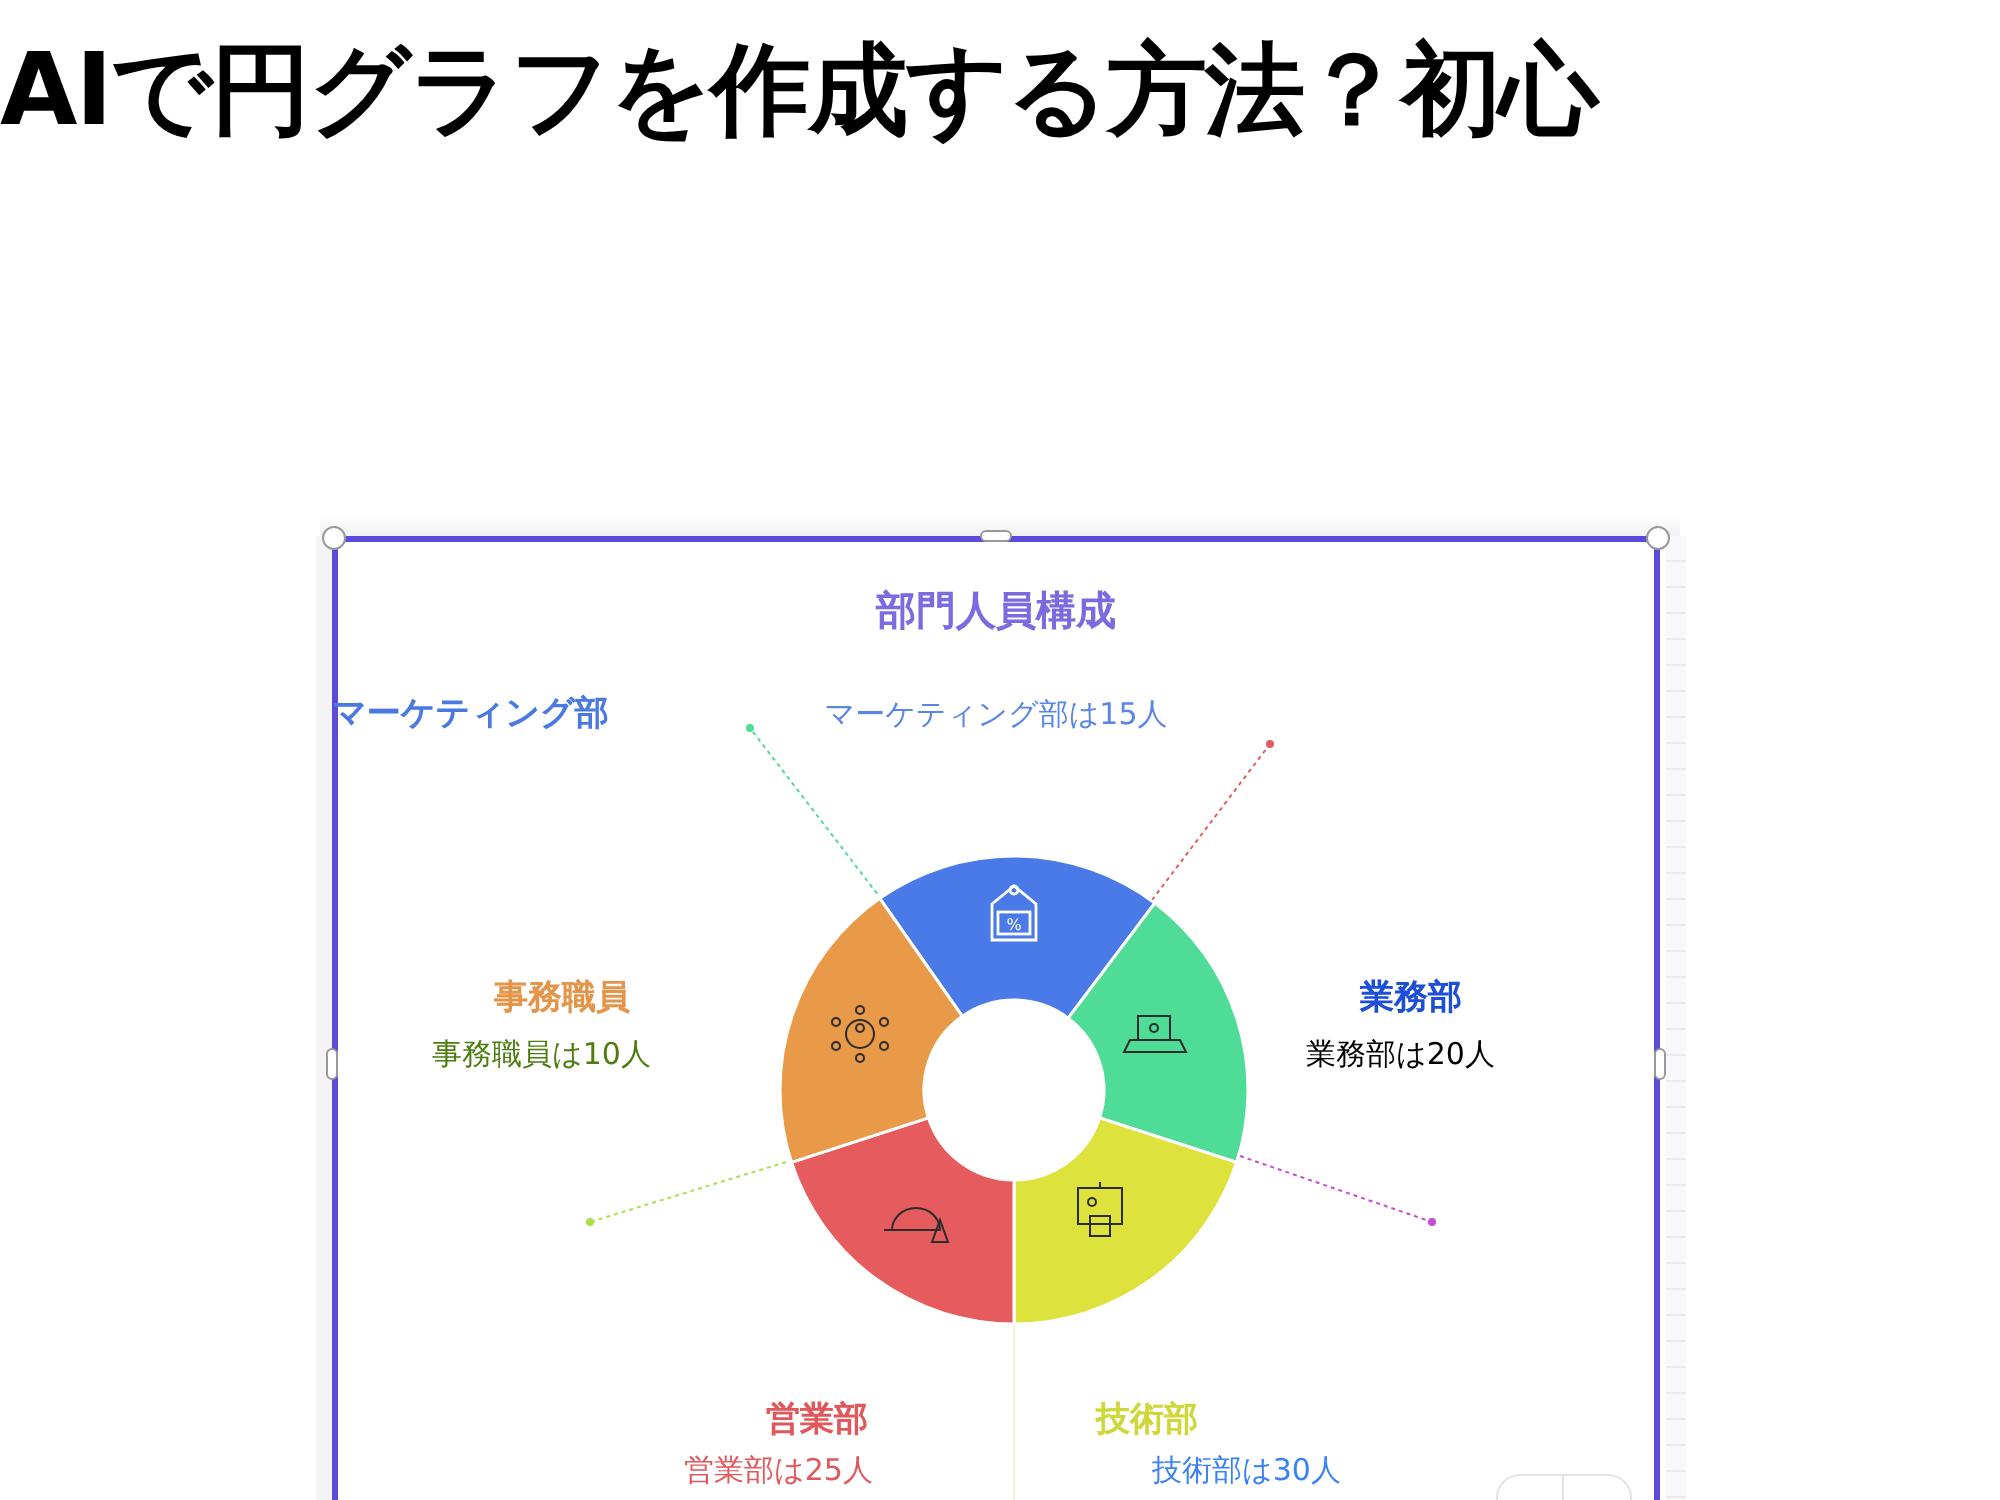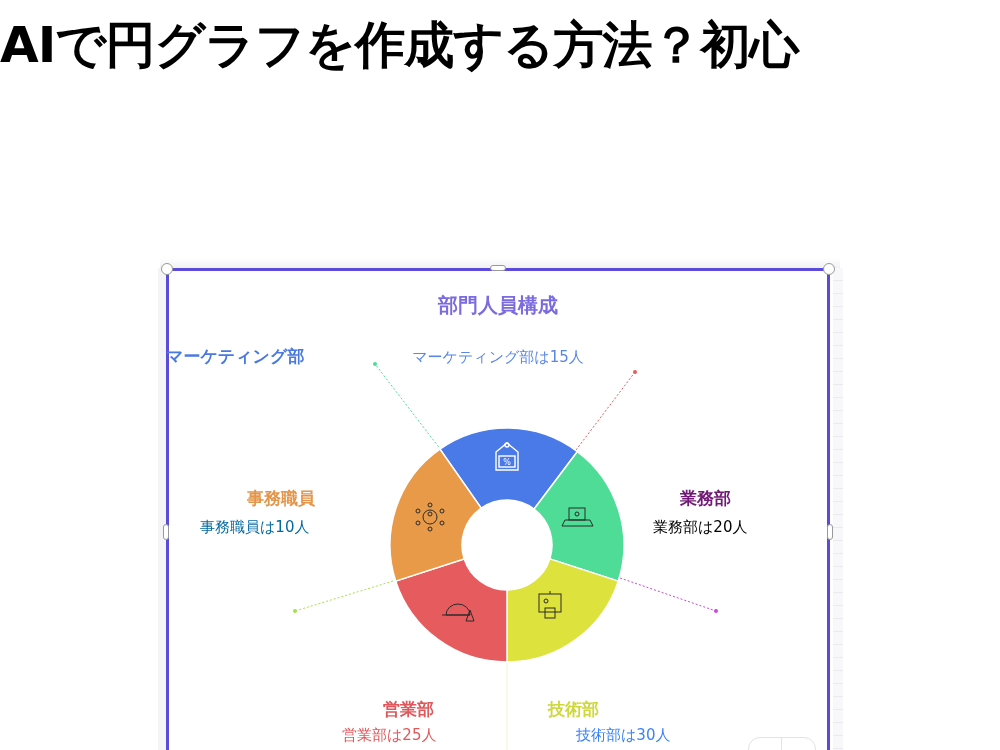--- a/index.html
+++ b/index.html
@@ -126,23 +126,23 @@
     <circle cx="430" cy="505" r="2"></circle>
       <circle cx="430" cy="529" r="2"></circle>
     <circle cx="418" cy="511" r="2"></circle>
       <circle cx="442" cy="511" r="2"></circle>
     <circle cx="418" cy="523" r="2"></circle>
       <circle cx="442" cy="523" r="2"></circle>
   </g>
 </svg>
 
 <div class="lbl b" style="left: 247px; top: 487px; color: rgb(227, 149, 74);">事務職員</div>
-<div class="lbl" style="left: 200px; top: 518px; color: #0369a1;">事務職員は10人</div>
+<div class="lbl" style="left: 216px; top: 518px; color: #4d7c0f;">事務職員は10人</div>
 
-<div class="lbl b" style="left: 680px; top: 487px; color: #701a75;">業務部</div>
+<div class="lbl b" style="left: 680px; top: 487px; color: #1d4ed8;">業務部</div>
 <div class="lbl" style="left: 653px; top: 518px; color: #000000;">業務部は20人</div>
 
 <div class="lbl b" style="left: 383px; top: 698px; color: rgb(224, 88, 92);">営業部</div>
 <div class="lbl" style="left: 342px; top: 726px; color: rgb(224, 88, 92);">営業部は25人</div>
 
 <div class="lbl b" style="left: 548px; top: 698px; color: rgb(207, 216, 58);">技術部</div>
 <div class="lbl" style="left: 576px; top: 726px; color: #3b82f6;">技術部は30人</div>
 
 <div class="zoom-widget"></div>
 

